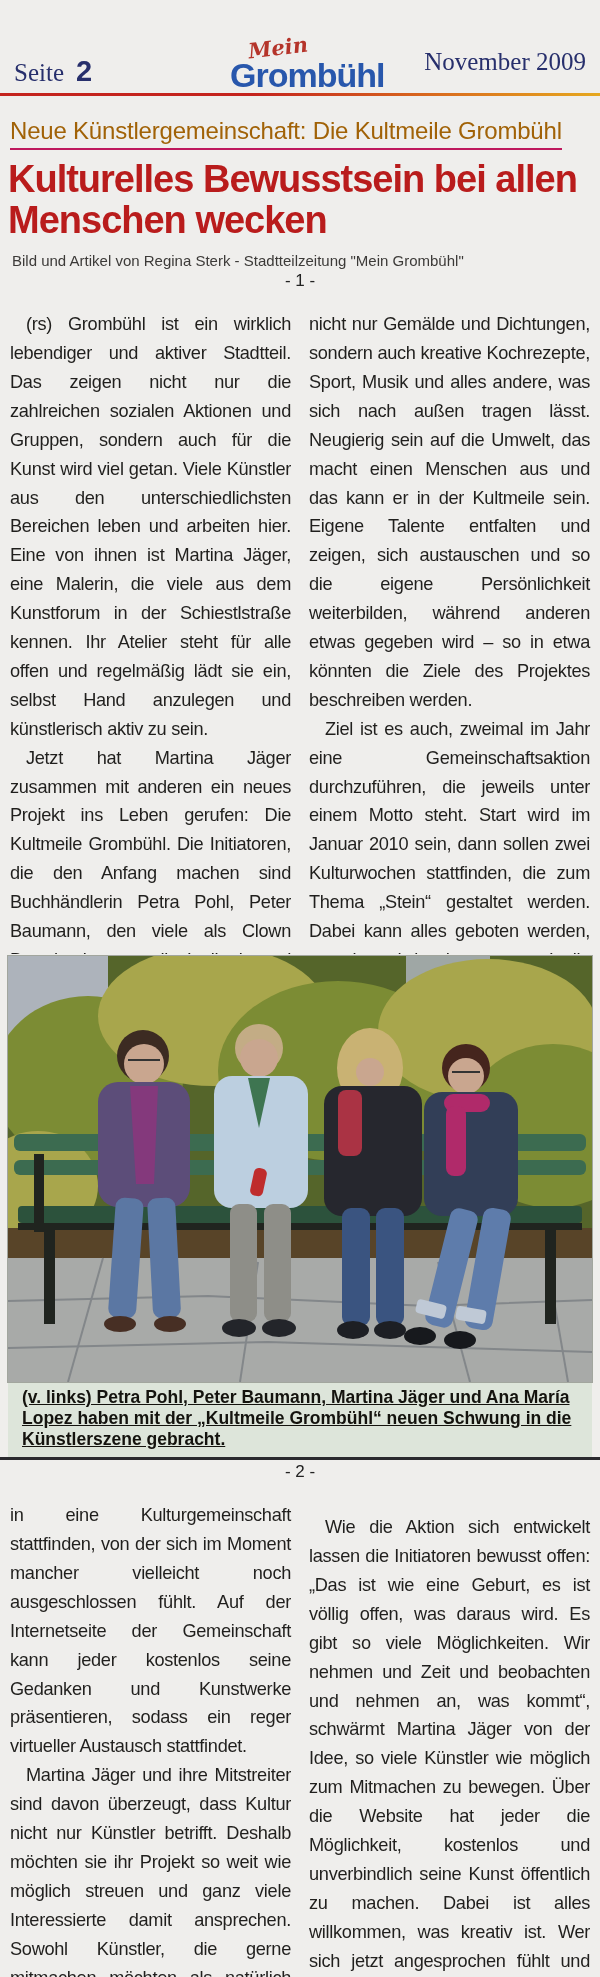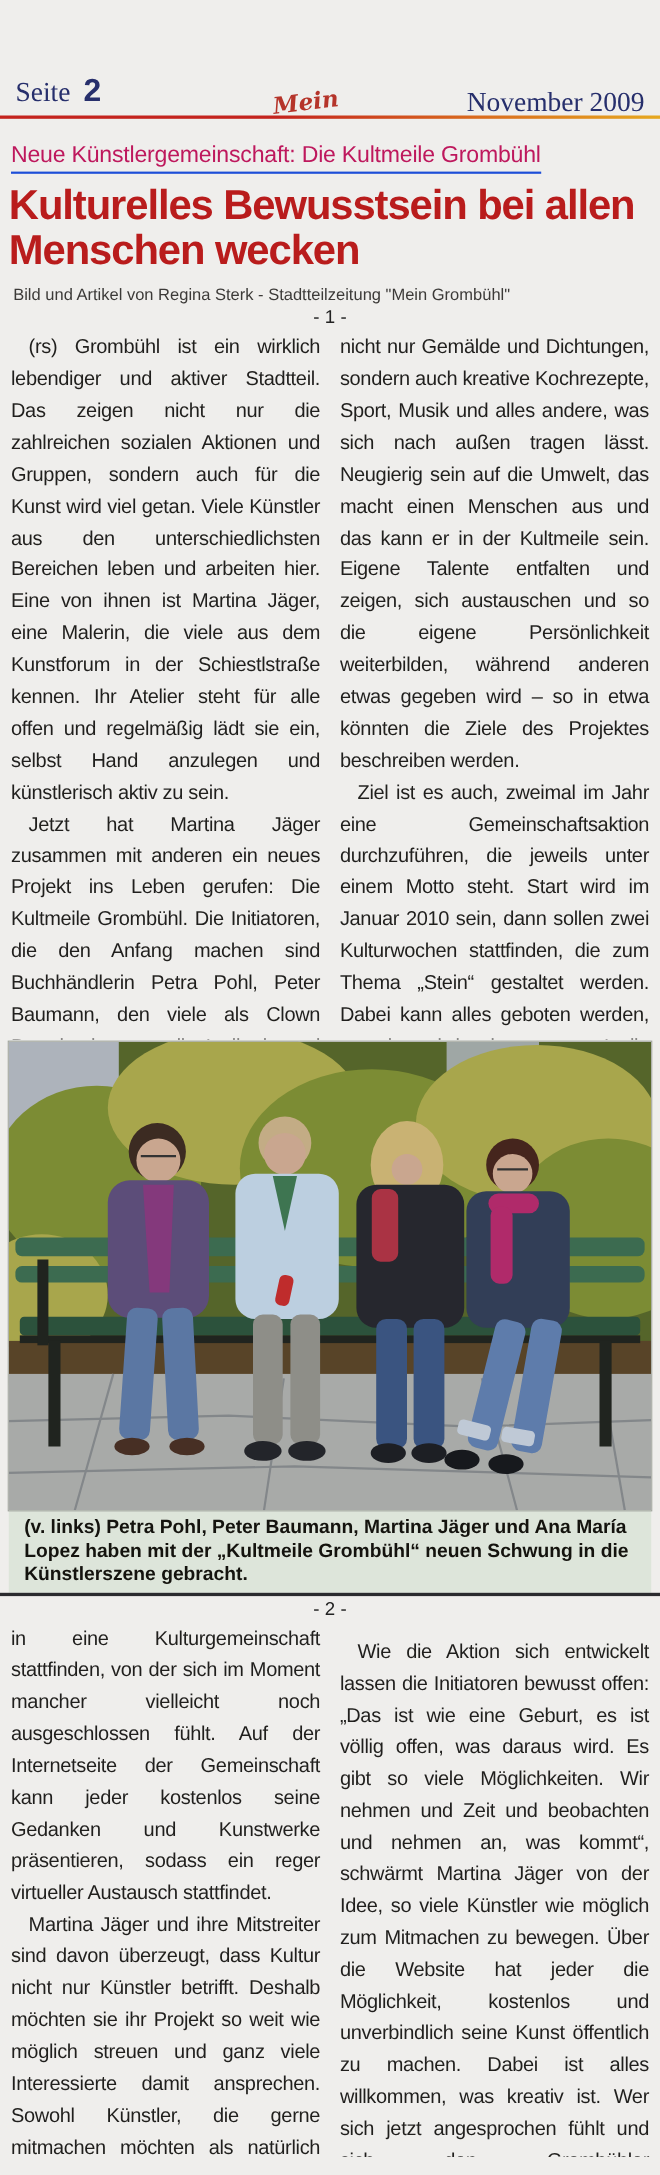--- a/index.html
+++ b/index.html
@@ -2,67 +2,68 @@
 <html lang="de"><head>
 <meta charset="utf-8">
 <style>
   html,body{margin:0;padding:0;}
   body{
     width:600px;height:1977px;overflow:hidden;position:relative;
     background:#efeeec;color:#201f1d;
     font-family:"Liberation Sans",sans-serif;
   }
   
-  .page-header{position:relative;height:108px;}
+  .page-header{position:relative;height:96px;}
   .seite{position:absolute;left:14px;bottom:8px;font-family:"Liberation Serif",serif;
          color:#272f6c;font-size:25px;}
   .seite .pagenum{font-family:"Liberation Sans",sans-serif;font-weight:bold;
          font-size:29px;margin-left:12px;}
   .logo{position:absolute;left:230px;bottom:4px;line-height:1;}
   .logo-mein{display:inline-block;color:#b5342a;font-family:"DejaVu Serif",serif;
          font-style:italic;font-weight:bold;font-size:21px;transform:rotate(-7deg);
          margin:0 0 -4px 18px;}
   .logo-grombuehl{color:#2857ac;font-weight:bold;font-size:34px;letter-spacing:-1px;}
-  .issue-date{position:absolute;right:14px;bottom:0;font-family:"Liberation Serif",serif;
+  .issue-date{position:absolute;right:14px;bottom:20px;font-family:"Liberation Serif",serif;
          color:#272f6c;font-size:25px;}
   .rule{position:absolute;left:0;right:0;bottom:0;height:3px;
          background:linear-gradient(90deg,#c4231d 0%,#c4231d 42%,#d96a1e 72%,#e6a81f 100%);}
   
   .kicker-wrap{margin:21px 10px 0;}
-  .kicker{display:inline-block;font-size:21px;color:#be185d;letter-spacing:-0.2px;
-         border-bottom:2px solid #1d4ed8;padding-bottom:3px;}
+  .kicker{display:inline-block;font-size:24px;color:#a16207;letter-spacing:-0.2px;
+         border-bottom:2px solid #be185d;padding-bottom:3px;}
   .headline{margin:9px 8px 0;font-size:38px;font-weight:bold;letter-spacing:-1px;
          line-height:1.08;color:#b91c1c;}
   .byline{margin:11px 12px 0;font-size:15px;color:#3c3a38;}
   .marker{text-align:center;font-size:17px;color:#222;margin-top:2px;}
   
-  .cols{display:flex;gap:18px;padding:0 10px;margin-top:2px;overflow:hidden;}
+  .cols{display:flex;gap:18px;padding:0 10px;margin-top:19px;overflow:hidden;}
   .cols-top{height:644px;}
   .cols-bottom{height:486px;}
   .col{flex:1;text-align:justify;font-size:18.2px;line-height:28.9px;
        letter-spacing:-0.3px;color:#201f1d;}
   .para{margin:0;}
   .para.indent{text-indent:16px;}
   .para.space-before{margin-top:12px;}
   
   .photo-frame{margin:2px 8px 0;line-height:0;outline:1px solid #a2a69e;}
   .photo-frame svg{display:block;}
   .caption{margin:0 8px;background:#dde5da;padding:5px 14px 7px;
-       font-weight:bold;font-size:17.5px;line-height:21px;color:#14130e;}
+       font-weight:bold;font-size:17.5px;line-height:21px;color:#14130e;text-decoration:underline;}
   .divider{border:0;border-top:3px solid #2a2a2e;margin:0;}
 </style>
 </head>
 <body>
 
 <header class="page-header">
   <div class="seite">
     <span>Seite</span><span class="pagenum">2</span>
   </div>
   <div class="logo">
     <span class="logo-mein">Mein</span><br>
+    <span class="logo-grombuehl">Grombühl</span>
   </div>
   <div class="issue-date">November 2009</div>
   <div class="rule"></div>
 </header>
 
 <div class="kicker-wrap">
   <div class="kicker">Neue Künstlergemeinschaft: Die Kultmeile Grombühl</div>
 </div>
 <h1 class="headline">Kulturelles Bewusstsein bei allen Menschen wecken</h1>
 <div class="byline">Bild und Artikel von Regina Sterk - Stadtteilzeitung "Mein Grombühl"</div>

